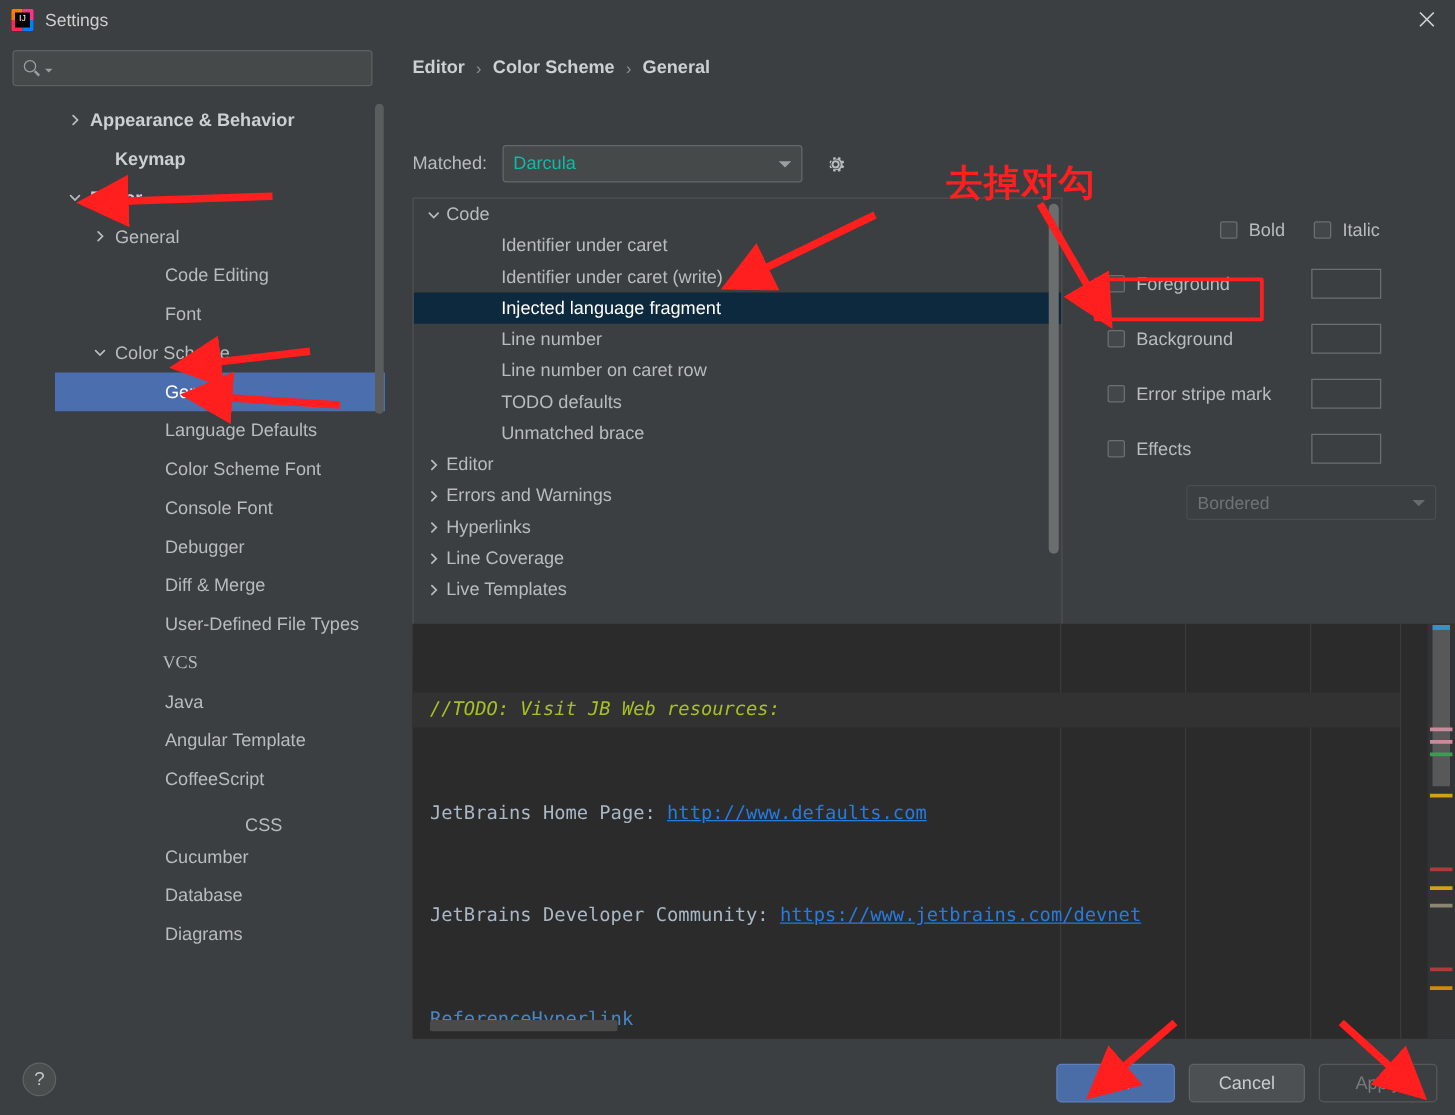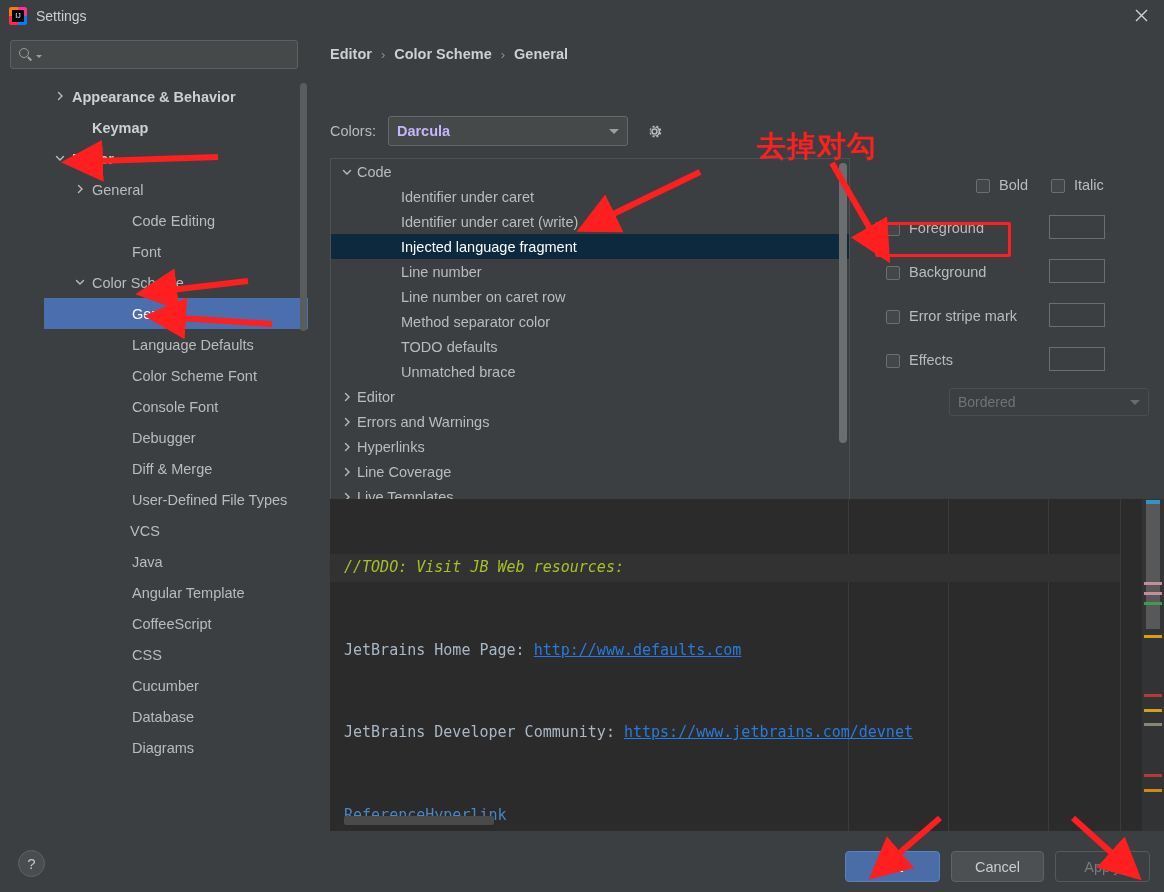--- a/index.html
+++ b/index.html
@@ -102,21 +102,21 @@
   #breadcrumb .sep { margin:0 9px; color:#8d9193; font-weight:normal; font-size:13px; }
 
   #scheme-row {
     position:absolute; left:22px; top:85px; height:30px; display:flex; align-items:center;
   }
   #scheme-label { font-size:14.5px; color:#b9bcbd; margin-right:12px; }
   #scheme-combo {
     width:240px; height:30px; background:#45494a; border:1px solid #646868; border-radius:3px;
     display:flex; align-items:center; padding:0 8px; cursor:pointer; position:relative;
   }
-  #scheme-combo .val { flex:1; font-size:14.5px; font-weight:bold; color:#c4b5fd; }
+  #scheme-combo .val { flex:1; font-size:14.5px; font-weight:normal; color:#14b8a6; }
   #scheme-combo .arrow {
     width:0;height:0;border-left:5px solid transparent;border-right:5px solid transparent;
     border-top:5px solid #9a9fa1;
   }
   #gear-btn {
     margin-left:16px; width:22px; height:22px; display:flex; align-items:center; justify-content:center;
     cursor:pointer;
   }
 
   
@@ -132,21 +132,21 @@
   .anode.group { padding-left:10px; }
   .anode.sel { background:#0d293e; }
   .anode.sel .alabel { color:#ffffff; }
   #attr-scrollbar { position:absolute; right:2px; top:2px; width:8px; height:362px; }
   #attr-scrollbar .thumb {
     position:absolute; left:0; top:2px; width:8px; height:280px; background:#6b6e6f; border-radius:4px;
   }
 
   
   #options { position:absolute; left:566px; top:127px; width:268px; height:366px; }
-  .opt-row { display:flex; align-items:flex-end; position:absolute; }
+  .opt-row { display:flex; align-items:flex-start; position:absolute; }
   .cbox {
     width:14px; height:14px; border:1px solid #6b6f70; background:#43474a;
     border-radius:2px; flex:none; cursor:pointer;
   }
   .opt-label { font-size:14.5px; color:#b9bcbd; margin-left:9px; }
   .colorbox {
     position:absolute; width:56px; height:24px; background:#3c3f41;
     border:1px solid #6b6f70; cursor:pointer;
   }
   #effects-combo {
@@ -306,37 +306,37 @@
         <span class="tlabel">Debugger</span>
       </div>
       <div class="tnode" style="padding-left: 70px;">
         <span class="twist"></span>
         <span class="tlabel">Diff &amp; Merge</span>
       </div>
       <div class="tnode" style="padding-left: 70px;">
         <span class="twist"></span>
         <span class="tlabel">User-Defined File Types</span>
       </div>
-      <div class="tnode" style="padding-left: 68px;">
+      <div class="tnode" style="padding-left: 68px; font-family: Liberation Serif, serif;">
         <span class="twist"></span>
         <span class="tlabel">VCS</span>
       </div>
       <div class="tnode" style="padding-left: 70px;">
         <span class="twist"></span>
         <span class="tlabel">Java</span>
       </div>
       <div class="tnode" style="padding-left: 70px;">
         <span class="twist"></span>
         <span class="tlabel">Angular Template</span>
       </div>
       <div class="tnode" style="padding-left: 70px;">
         <span class="twist"></span>
         <span class="tlabel">CoffeeScript</span>
       </div>
-      <div class="tnode" style="padding-left: 70px;">
+      <div class="tnode" style="padding-left: 70px; flex-direction: column;">
         <span class="twist"></span>
         <span class="tlabel">CSS</span>
       </div>
       <div class="tnode" style="padding-left: 70px;">
         <span class="twist"></span>
         <span class="tlabel">Cucumber</span>
       </div>
       <div class="tnode" style="padding-left: 70px;">
         <span class="twist"></span>
         <span class="tlabel">Database</span>
@@ -355,21 +355,21 @@
 
   <div id="breadcrumb">
       <span class="crumb">Editor</span>
       <span class="sep">›</span>
       <span class="crumb">Color Scheme</span>
       <span class="sep">›</span>
       <span class="crumb">General</span>
     </div>
 
   <div id="scheme-row">
-    <span id="scheme-label">Colors:</span>
+    <span id="scheme-label">Matched:</span>
     <div id="scheme-combo">
       <span class="val">Darcula</span>
       <span class="arrow"></span>
     </div>
     <div id="gear-btn">
       <svg width="19" height="19" viewBox="0 0 20 20">
         <path fill="#b9bcbd" d="M10 6.6a3.4 3.4 0 1 0 0 6.8 3.4 3.4 0 0 0 0-6.8zm0 5.2a1.8 1.8 0 1 1 0-3.6 1.8 1.8 0 0 1 0 3.6z"></path>
         <path fill="#b9bcbd" d="M17.2 11.3l-1.5-.5a5.9 5.9 0 0 0 0-1.6l1.5-.5-.7-2-1.5.4a6 6 0 0 0-1.1-1.1l.4-1.5-2-.7-.5 1.5a6 6 0 0 0-1.6 0L9.7 3.8l-2 .7.4 1.5a6 6 0 0 0-1.1 1.1l-1.5-.4-.7 2 1.5.5a6 6 0 0 0 0 1.6l-1.5.5.7 2 1.5-.4a6 6 0 0 0 1.1 1.1l-.4 1.5 2 .7.5-1.5a6 6 0 0 0 1.6 0l.5 1.5 2-.7-.4-1.5a6 6 0 0 0 1.1-1.1l1.5.4.7-2zM10 14.2a4.2 4.2 0 1 1 0-8.4 4.2 4.2 0 0 1 0 8.4z"></path>
       </svg>
     </div>
@@ -397,24 +397,20 @@
           <span class="atw"></span>
           <span class="alabel">Injected language fragment</span>
         </div>
         <div class="anode child">
           <span class="atw"></span>
           <span class="alabel">Line number</span>
         </div>
         <div class="anode child">
           <span class="atw"></span>
           <span class="alabel">Line number on caret row</span>
-        </div>
-        <div class="anode child">
-          <span class="atw"></span>
-          <span class="alabel">Method separator color</span>
         </div>
         <div class="anode child">
           <span class="atw"></span>
           <span class="alabel">TODO defaults</span>
         </div>
         <div class="anode child">
           <span class="atw"></span>
           <span class="alabel">Unmatched brace</span>
         </div>
         <div class="anode group">

